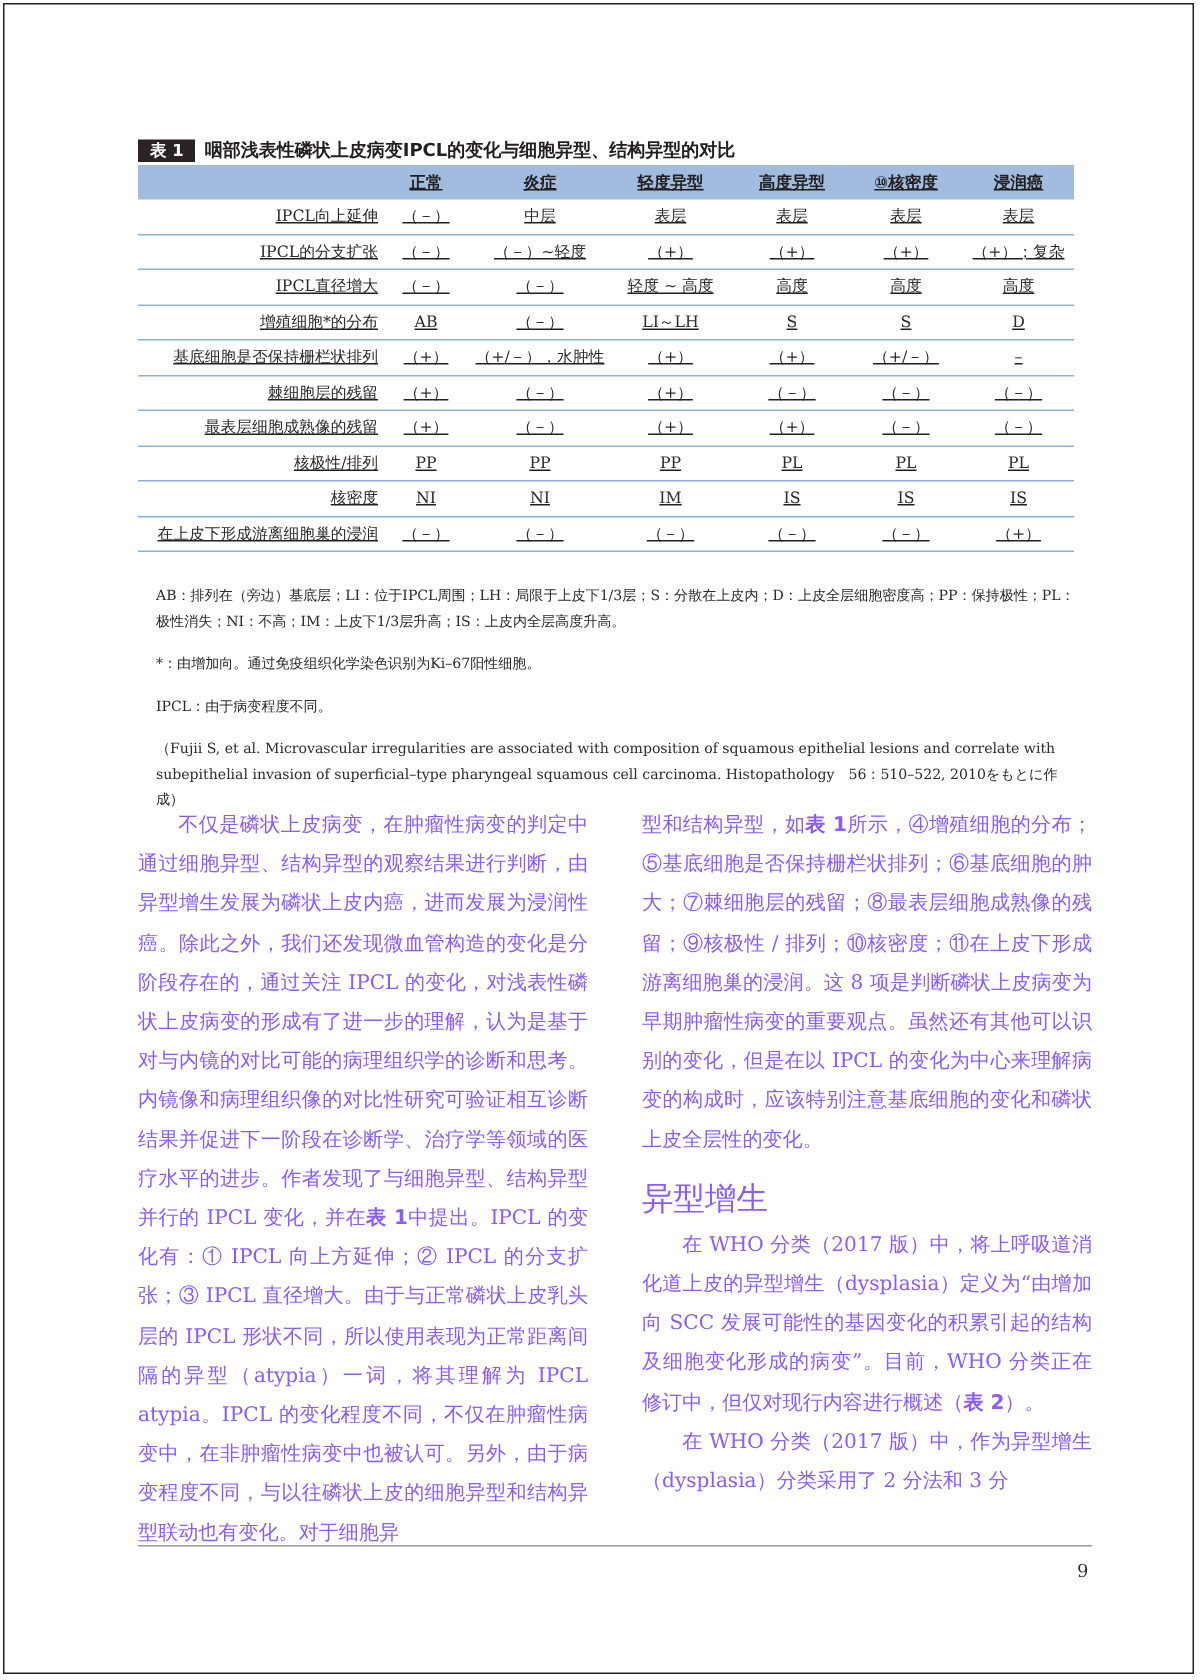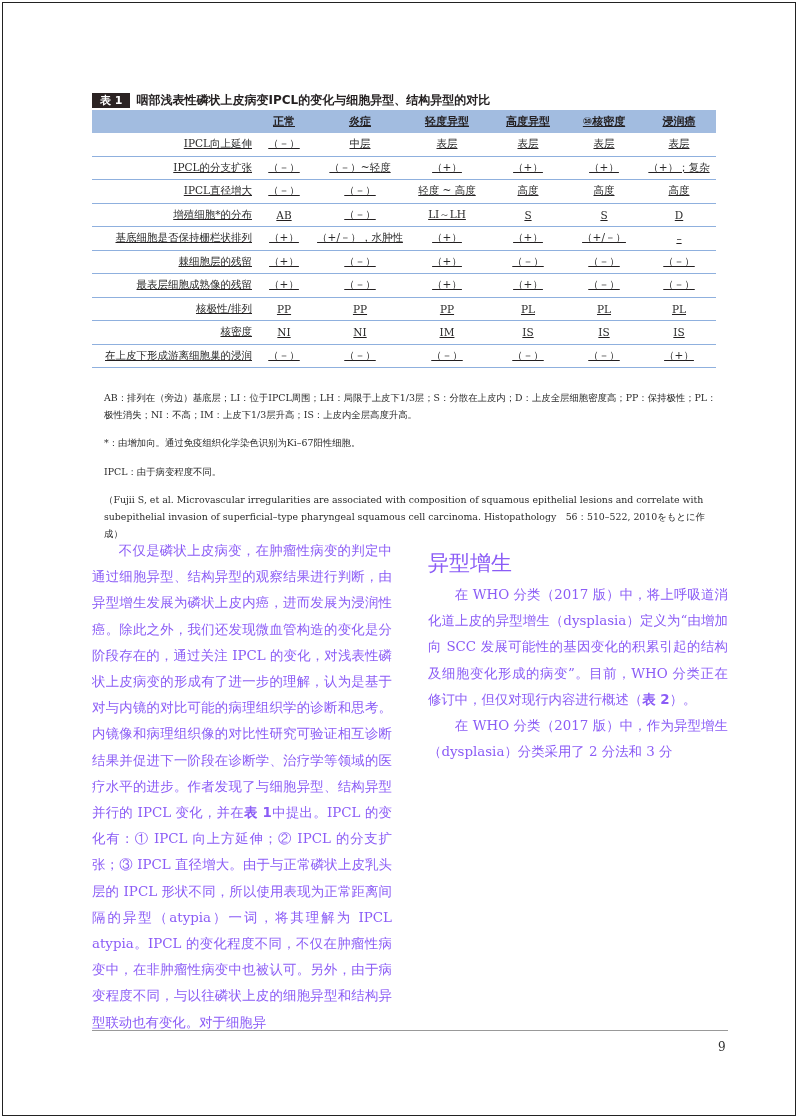--- a/index.html
+++ b/index.html
@@ -201,19 +201,20 @@
   <p>*：由增加向。通过免疫组织化学染色识别为Ki–67阳性细胞。</p>
   <p>IPCL：由于病变程度不同。</p>
   <p class="ref">（Fujii S, et al. Microvascular irregularities are associated with composition of squamous epithelial lesions and correlate with subepithelial invasion of superficial–type pharyngeal squamous cell carcinoma. Histopathology　56：510–522, 2010をもとに作成）</p>
 </div>
 
 <div class="col col-left">
   <p class="indent"><span>不仅是磷状上皮病变，在肿瘤性病变的判定中通过细胞异型、结构异型的观察结果进行判断，由异型增生发展为磷状上皮内癌，进而发展为浸润性癌。除此之外，我们还发现微血管构造的变化是分阶段存在的，通过关注 IPCL 的变化，对浅表性磷状上皮病变的形成有了进一步的理解，认为是基于对与内镜的对比可能的病理组织学的诊断和思考。内镜像和病理组织像的对比性研究可验证相互诊断结果并促进下一阶段在诊断学、治疗学等领域的医疗水平的进步。作者发现了与细胞异型、结构异型并行的 IPCL 变化，并在</span><span class="bold-ref">表 1</span><span>中提出。IPCL 的变化有：① IPCL 向上方延伸；② IPCL 的分支扩张；③ IPCL 直径增大。由于与正常磷状上皮乳头层的 IPCL 形状不同，所以使用表现为正常距离间隔的异型（atypia）一词，将其理解为 IPCL atypia。IPCL 的变化程度不同，不仅在肿瘤性病变中，在非肿瘤性病变中也被认可。另外，由于病变程度不同，与以往磷状上皮的细胞异型和结构异型联动也有变化。对于细胞异</span></p>
 </div>
 
 <div class="col col-right">
+  <p><span>型和结构异型，如</span><span class="bold-ref">表 1</span><span>所示，④增殖细胞的分布；⑤基底细胞是否保持栅栏状排列；⑥基底细胞的肿大；⑦棘细胞层的残留；⑧最表层细胞成熟像的残留；⑨核极性 / 排列；⑩核密度；⑪在上皮下形成游离细胞巢的浸润。这 8 项是判断磷状上皮病变为早期肿瘤性病变的重要观点。虽然还有其他可以识别的变化，但是在以 IPCL 的变化为中心来理解病变的构成时，应该特别注意基底细胞的变化和磷状上皮全层性的变化。</span></p>
   <p class="section-heading">异型增生</p>
   <p class="indent"><span>在 WHO 分类（2017 版）中，将上呼吸道消化道上皮的异型增生（dysplasia）定义为“由增加向 SCC 发展可能性的基因变化的积累引起的结构及细胞变化形成的病变”。目前，WHO 分类正在修订中，但仅对现行内容进行概述（</span><span class="bold-ref">表 2</span><span>）。</span></p>
   <p class="indent">在 WHO 分类（2017 版）中，作为异型增生（dysplasia）分类采用了 2 分法和 3 分</p>
 </div>
 
 <div class="footer-rule"></div>
 <div class="page-number">9</div>
 
 </body></html>

